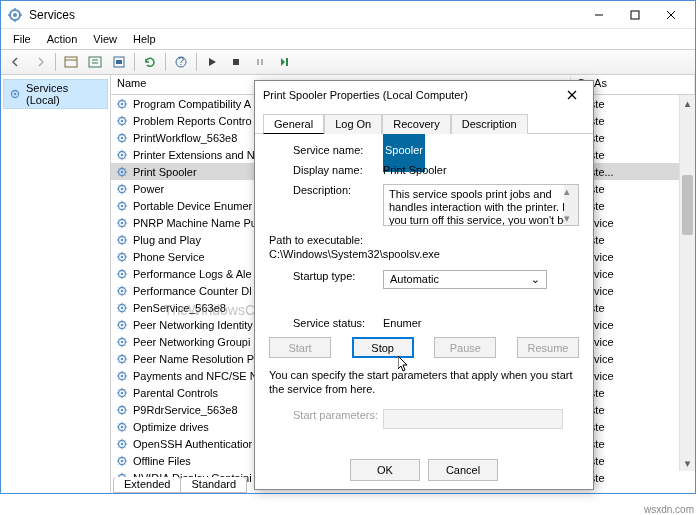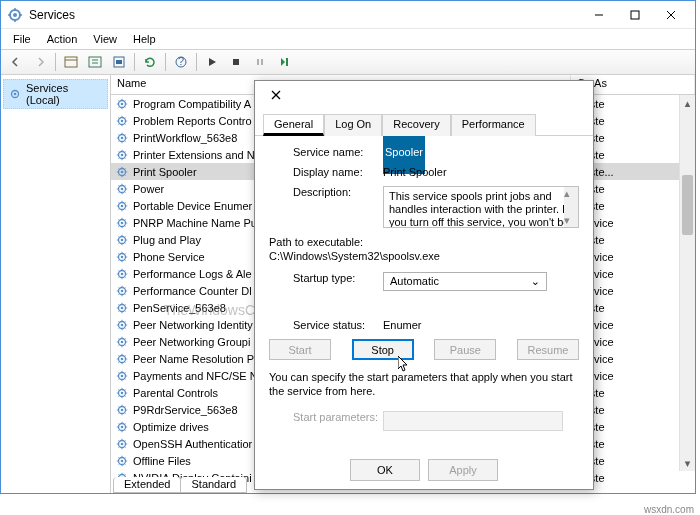--- a/index.html
+++ b/index.html
@@ -46,21 +46,21 @@
 .scroll-arrow { position: absolute; left: 0; right: 0; height: 16px; display: flex; align-items: center; justify-content: center; color: #606060; }
 .scroll-arrow.up { top: 0; } .scroll-arrow.down { bottom: 0; }
 
 
 .dialog { position: absolute; left: 254px; top: 80px; width: 340px; height: 410px; background: #fff; border: 1px solid #888; box-shadow: 2px 2px 10px rgba(0,0,0,0.3); z-index: 10; }
 .dlg-title { height: 28px; display: flex; align-items: center; padding: 0 8px; font-size: 12px; }
 .dlg-title .t { flex: 1; }
 .dlg-close { width: 26px; height: 22px; display: flex; align-items: center; justify-content: center; cursor: pointer; }
 .dlg-tabs { display: flex; padding: 4px 8px 0; border-bottom: 1px solid #d0d0d0; }
 .dtab { padding: 3px 10px; border: 1px solid #d0d0d0; border-bottom: none; background: #f4f4f4; margin-right: 0px; cursor: pointer; position: relative; bottom: -1px; font-size: 11px; }
-.dtab.active { background: #fff; border-bottom: 3px solid #000000; }
+.dtab.active { background: #fff; border-bottom: 1px solid #000000; }
 .dlg-body { padding: 10px 14px; }
 .frow { display: flex; align-items: flex-start; margin-bottom: 8px; margin-left: 24px; }
 .flabel { width: 90px; color: #000; }
 .fval { flex: 1; }
 .sel-text { background: #0369a1; color: #fff; padding: 16px 2px; }
 .desc-box { border: 1px solid #c0c0c0; padding: 3px 5px; height: 42px; overflow: hidden; font-size: 11px; line-height: 1.2; color: #000; position: relative; }
 .desc-box .mini-scroll { position: absolute; right: 0; top: 0; bottom: 0; width: 14px; background: #f0f0f0; display: flex; flex-direction: column; justify-content: space-between; color: #888; }
 .combo { border: 1px solid #b0b0b0; padding: 2px 6px; width: 164px; display: flex; justify-content: space-between; background: #fff; }
 .svc-btns { display: flex; gap: 10px; margin: 8px 0 10px; justify-content: space-between; }
 .svc-btn { width: 62px; height: 21px; border: 1px solid #bfbfbf; background: #f3f3f3; font-size: 11px; cursor: pointer; }
@@ -677,32 +677,33 @@
       <div class="tabs-bottom">
         <div class="btab"><span>Extended</span></div>
         <div class="btab active"><span>Standard</span></div>
       </div>
     </div>
   </div>
 </div>
 
 <div class="dialog">
   <div class="dlg-title">
+    <span class="t">Print Spooler Properties (Local Computer)</span>
     <div class="dlg-close">
         <svg width="10" height="10" viewBox="0 0 10 10">
           <line x1="1" y1="1" x2="9" y2="9" stroke="#000" stroke-width="1.2"></line>
           <line x1="9" y1="1" x2="1" y2="9" stroke="#000" stroke-width="1.2"></line>
         </svg>
       </div>
   </div>
   <div class="dlg-tabs">
     <div class="dtab active">General</div>
     <div class="dtab">Log On</div>
     <div class="dtab">Recovery</div>
-    <div class="dtab">Performance</div>
+    <div class="dtab">Description</div>
   </div>
   <div class="dlg-body">
     <div class="frow">
       <div class="flabel">Service name:</div>
       <div class="fval"><span class="sel-text">Spooler</span></div>
     </div>
     <div class="frow">
       <div class="flabel">Display name:</div>
       <div class="fval">Print Spooler</div>
     </div>
@@ -743,21 +744,21 @@
     <div class="help-text">You can specify the start parameters that apply when you start the service from here.</div>
     <div class="frow">
       <div class="flabel" style="color:#a0a0a0">Start parameters:</div>
       <div class="fval">
           <div class="start-param-input"></div>
         </div>
     </div>
   </div>
   <div class="dlg-footer">
     <button class="dlg-btn">OK</button>
-    <button class="dlg-btn disabled">Apply</button>
+    <button class="dlg-btn">Cancel</button>
   </div>
 </div>
 
 <div class="watermark">TheWindowsClub</div>
 <div class="footer-credit">wsxdn.com</div>
 
 <svg class="cursor-arrow" viewBox="0 0 12 18">
     <path d="M0 0 L0 13 L3 10 L5 15 L7 14 L5 9 L9 9 Z" fill="#fff" stroke="#000" stroke-width="1"></path>
   </svg>
 

